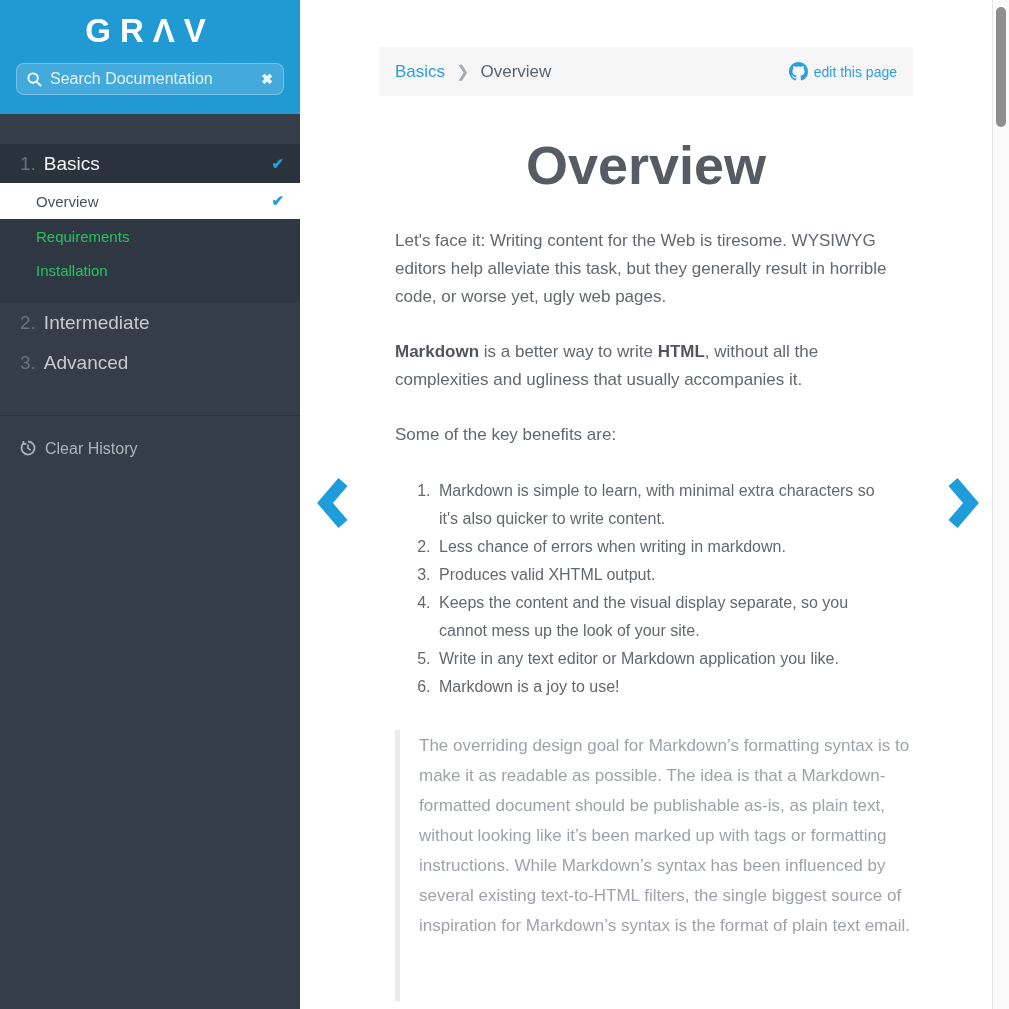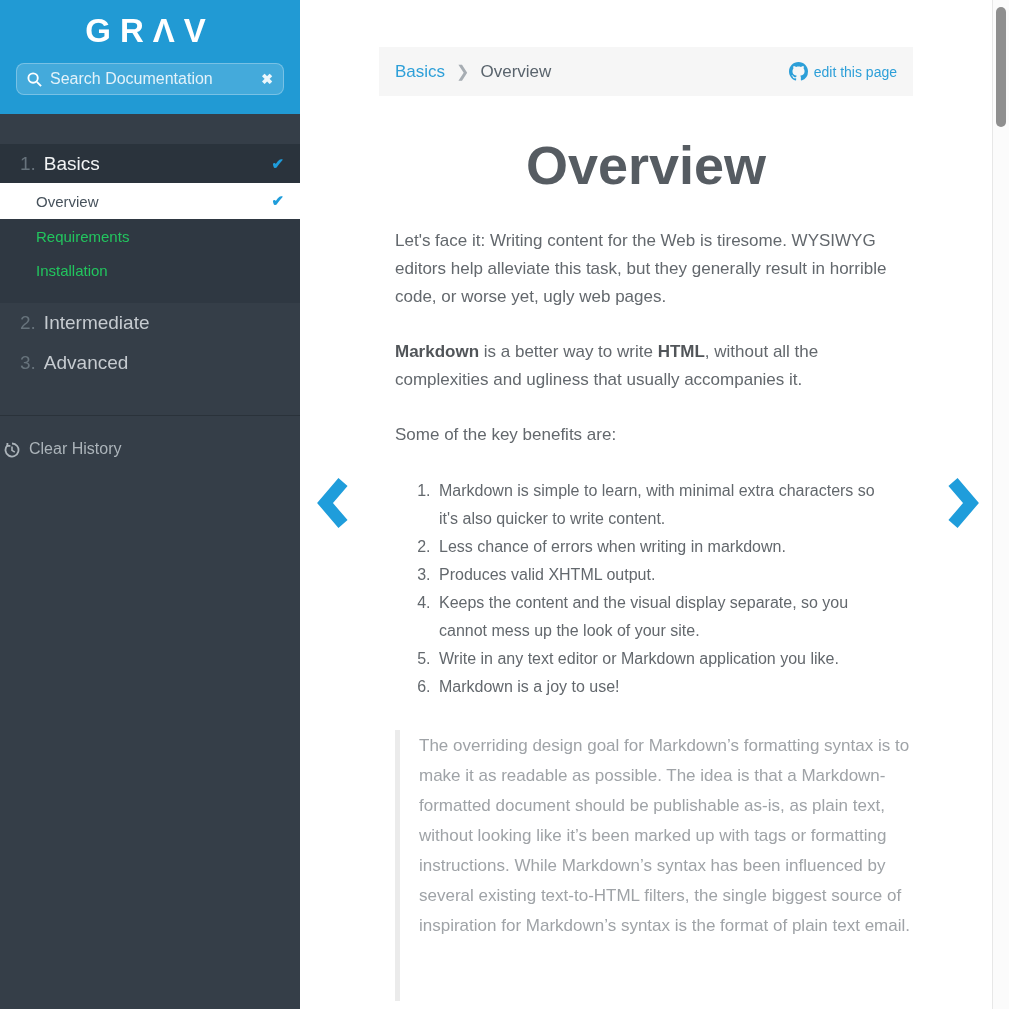--- a/index.html
+++ b/index.html
@@ -32,22 +32,22 @@
   .chapter-title { color:#c6cbd0; }
   .chapter-row.active .chapter-title { color:#f2f4f5; }
   .page-row { height:34px; display:flex; align-items:center;
     padding:0 16px 0 36px; font-size:15px; color:#22c55e; cursor:pointer; }
   .page-row.active { background:#ffffff; color:#47525c; height:36px; }
   .check { margin-left:auto; color:#1f9ddb; font-size:15px; font-weight:bold; }
   .chapter-plain { height:40px; display:flex; align-items:center;
     padding:0 16px 0 20px; font-size:19px; cursor:pointer; }
 
   .sidebar-divider { margin-top:32px; border-top:1px solid #2a323a; }
-  .clear-history { margin-top:24px; padding-left:4px; display:flex;
-    align-items:flex-end; color:#acb4ba; font-size:16px; cursor:pointer; }
+  .clear-history { margin-top:24px; padding-left:20px; display:flex;
+    align-items:flex-start; color:#acb4ba; font-size:16px; cursor:pointer; }
   .clear-history svg { margin-right:9px; }
 
   
   .main { position:absolute; left:300px; top:0; width:692px; height:1009px;
     background:#ffffff; }
   .content-col { width:534px; margin:0 auto; }
 
   .breadcrumb-bar { margin-top:47px; height:49px; background:#f6f6f6;
     display:flex; align-items:center; padding:0 16px; font-size:17px; }
   .crumb-link { color:#2d9fd8; cursor:pointer; }

